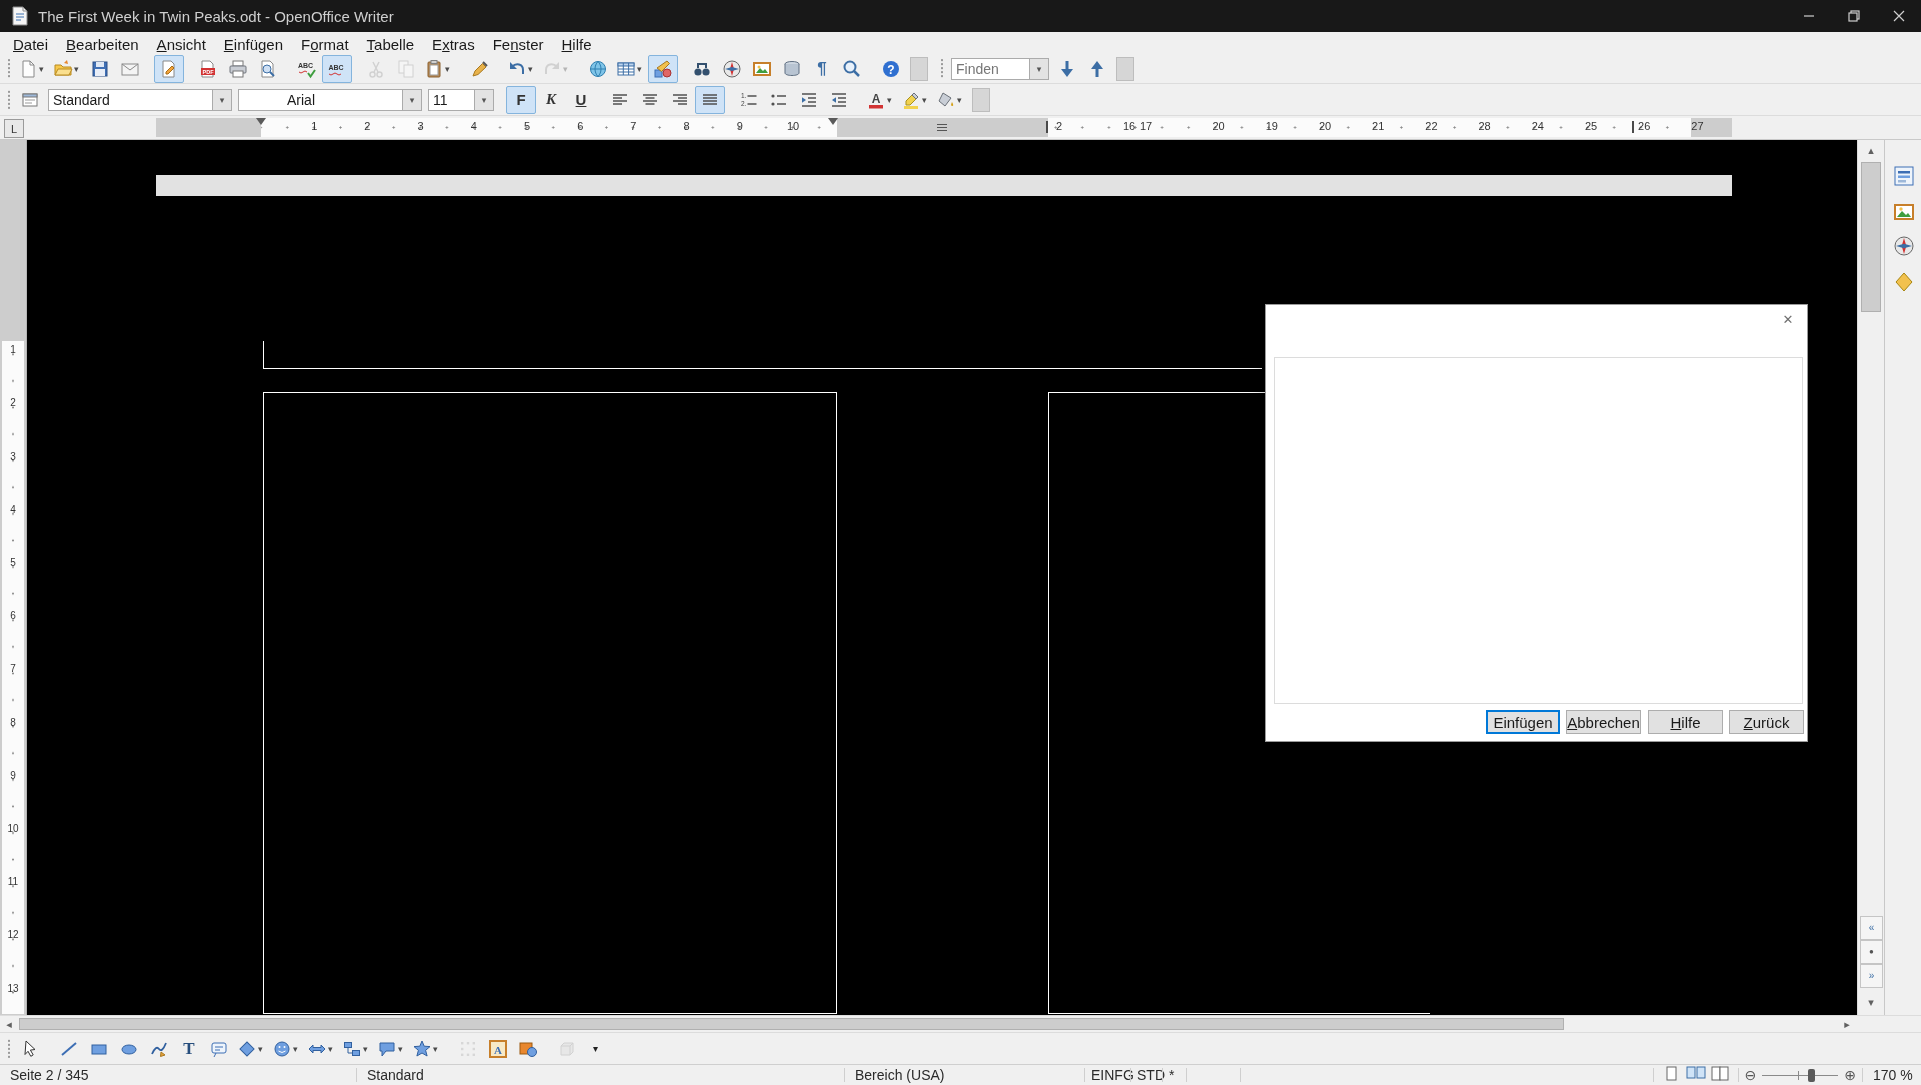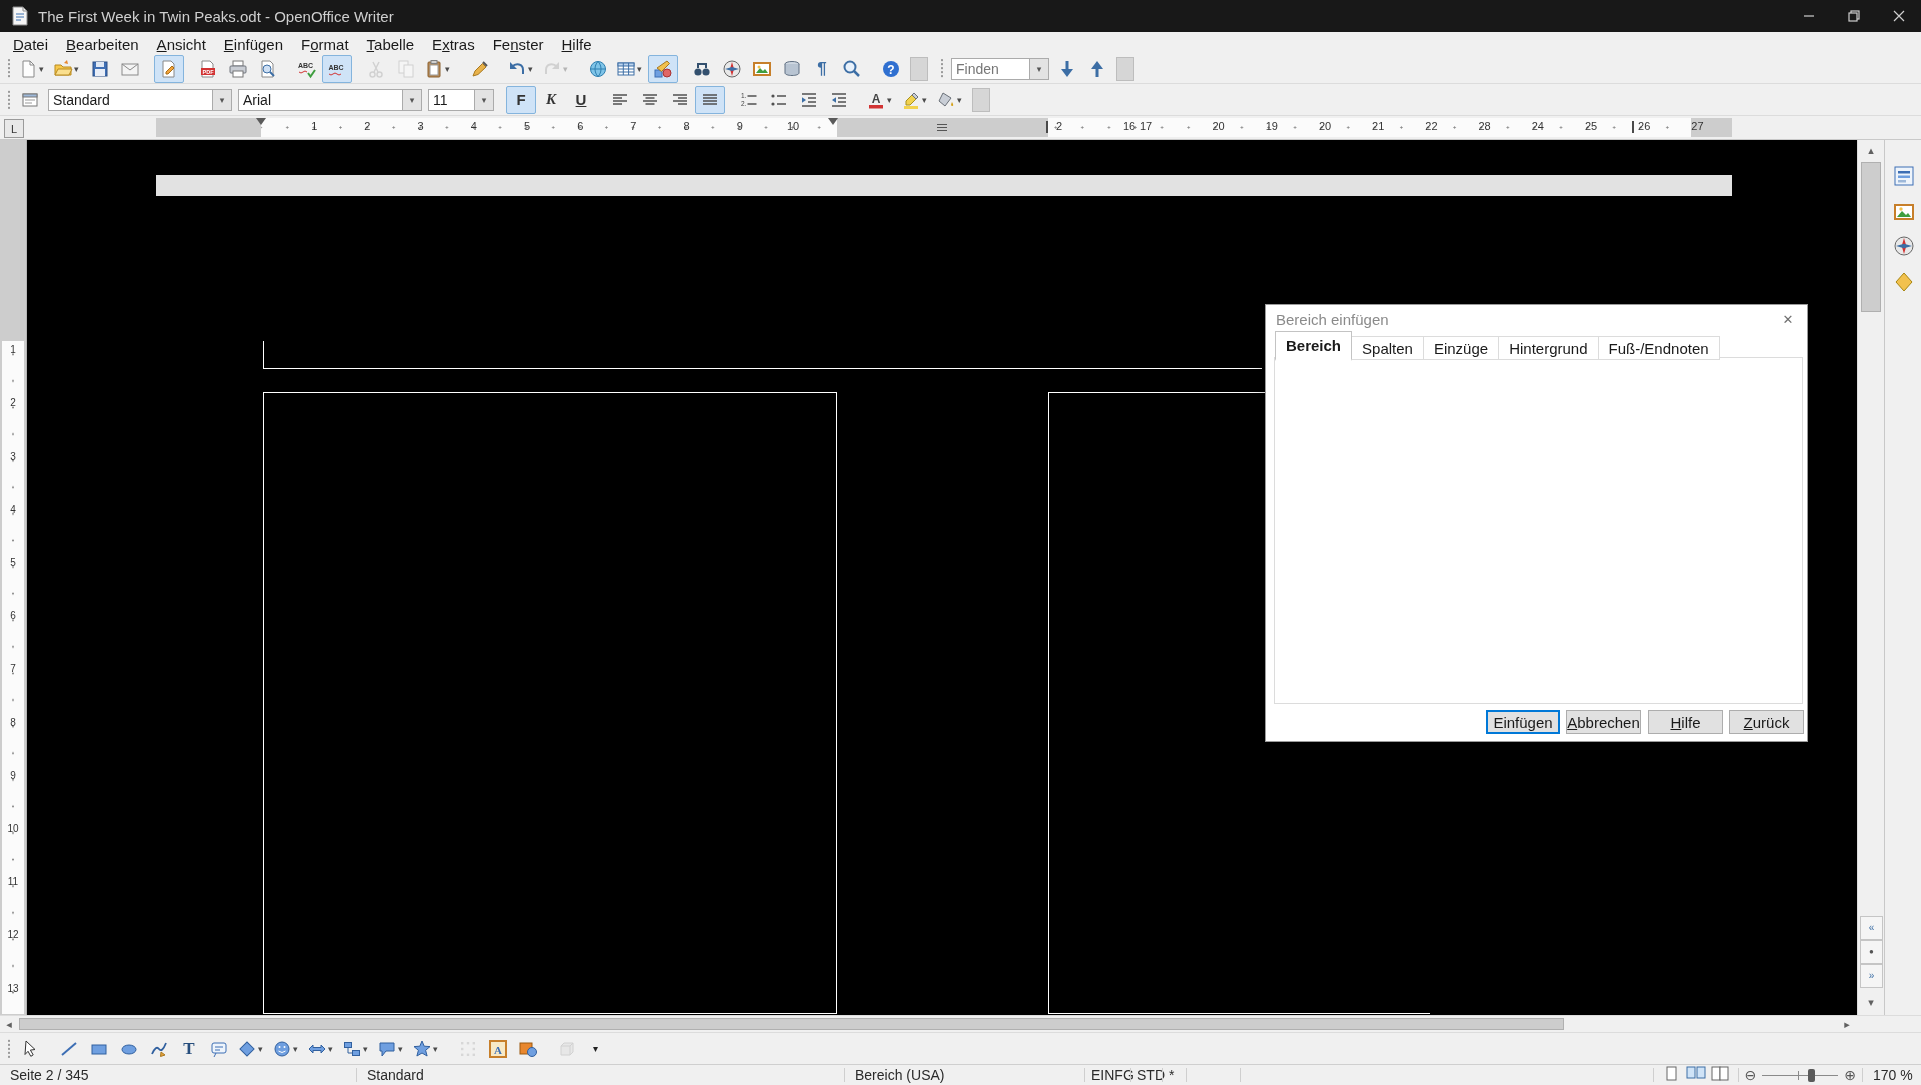--- a/index.html
+++ b/index.html
@@ -468,21 +468,21 @@
               <path d="M5 10h10M5 13h7" stroke="#999"></path>
             </svg>
           </span>
         </div>
         <div class="combo" style="width: 184px;">
           <input class="combo-in" readonly="" value="Standard" style="">
           <div class="combo-btn">
             <span class="chev">▾</span>
           </div>
         </div>
-        <div class="combo" style="width: 184px;">
+        <div class="combo" style="width: 184px; padding-left: 44px;">
           <input class="combo-in" readonly="" value="Arial" style="">
           <div class="combo-btn">
             <span class="chev">▾</span>
           </div>
         </div>
         <div class="combo" style="width: 66px;">
           <input class="combo-in" readonly="" value="11" style="">
           <div class="combo-btn">
             <span class="chev">▾</span>
           </div>
@@ -904,31 +904,21 @@
           <span class="notch"></span>
         <span class="zthumb"></span>
       </span>
       <span>⊕</span>
     </div>
     <div class="sdiv"></div>
     <div class="scell" style="width:58px;">170 %</div>
   </div>
 
   <div class="dialog">
-    <div class="dlg-title">
-      <span class="txt">Bereich einfügen</span>
-    </div>
     <div class="dlg-close">✕</div>
-    <div class="tabs" id="dlg-tabs">
-        <div class="tab active">Bereich</div>
-        <div class="tab">Spalten</div>
-        <div class="tab">Einzüge</div>
-        <div class="tab">Hintergrund</div>
-        <div class="tab">Fuß-/Endnoten</div>
-      </div>
     <div class="tabpage"></div>
 
     <div class="grp" style="left:34px;top:58px;width:140px;">
       <span>Neuer Bereich</span>
         <span class="rule" style="flex:1;"></span>
     </div>
     <input class="tinput nmbox" value="Bereich3" style="">
     <div class="lbox" id="sectlist">
         <div class="litem">Bereich1</div>
         <div class="litem">Bereich2</div>

